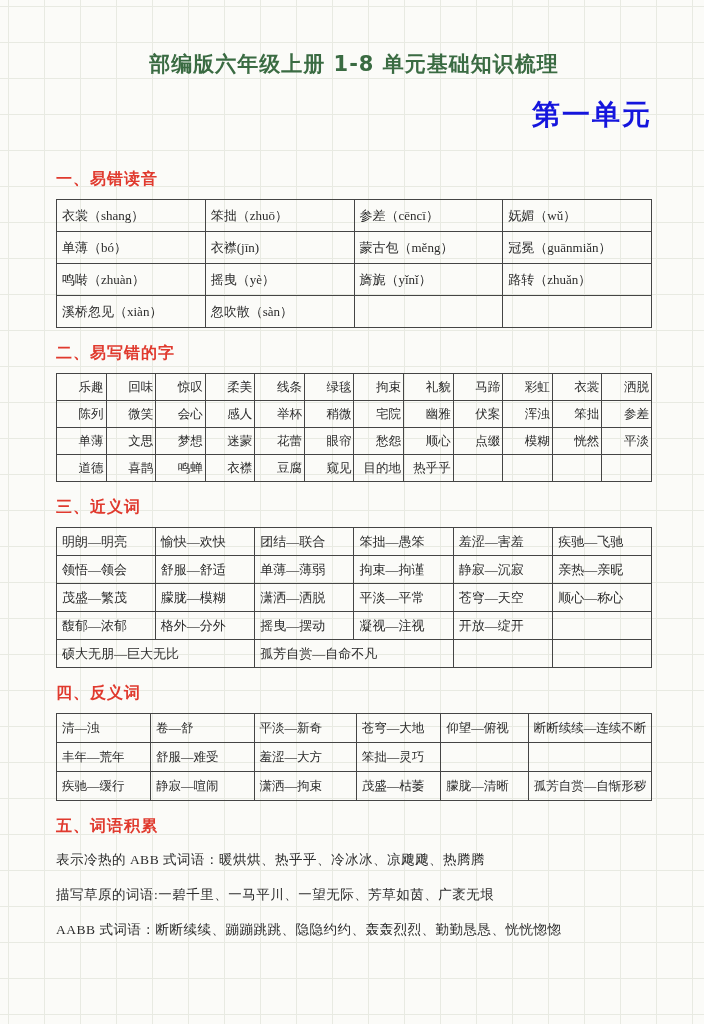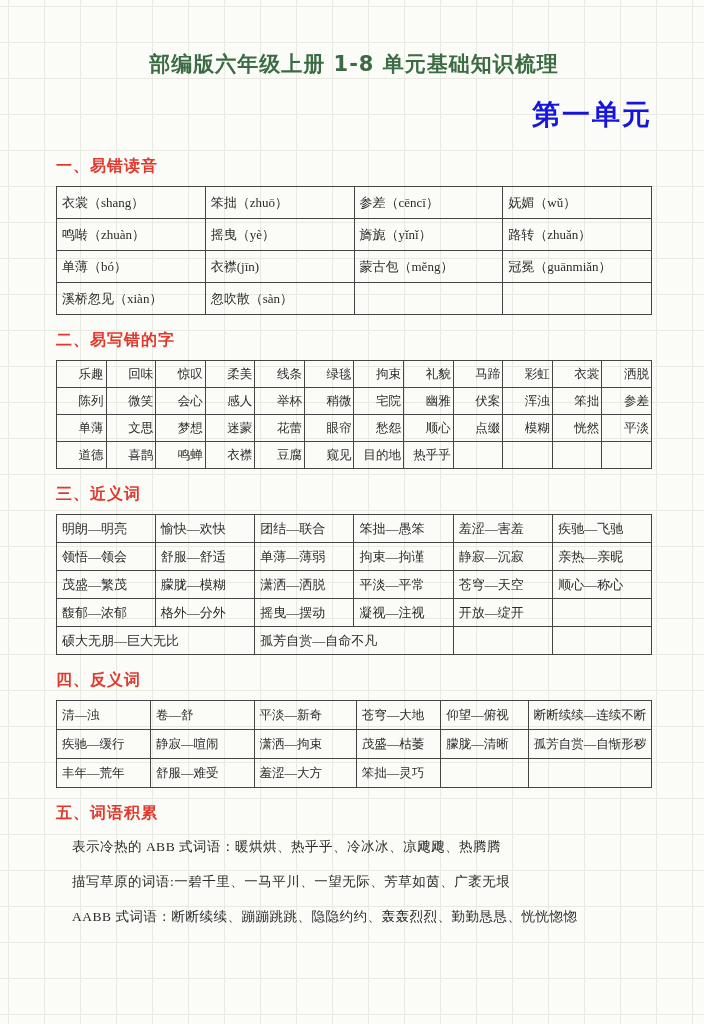--- a/index.html
+++ b/index.html
@@ -41,41 +41,41 @@
     letter-spacing: 2px;
   }
   .sec-heading {
     font-family: "DejaVu Sans", "Liberation Sans", sans-serif;
     font-weight: bold;
     font-size: 16px;
     color: #e03a2e;
     margin: 15px 0 9px 0;
     letter-spacing: 1px;
   }
-  .sec-heading.first { margin-top: 22px; }
+  .sec-heading.first { margin-top: 35px; }
   table {
     width: 100%;
     border-collapse: collapse;
     table-layout: fixed;
   }
   td {
     border: 1px solid #454545;
     font-size: 13px;
     padding: 0 5px;
     vertical-align: middle;
     white-space: nowrap;
     overflow: hidden;
   }
   .t1 td { height: 32px; }
   .t2 td { height: 27px; text-align: right; font-size: 12.5px; padding: 0 2px; }
   .t3 td { height: 28px; }
   .t4 td { height: 29px; font-size: 12.5px; }
   .vocab-line {
     font-size: 13.5px;
-    margin: 0 0 17px 16px;
+    margin: 0 0 17px 0;
     letter-spacing: 0.5px;
   }
   .vocab-block { margin-top: 14px; }
 </style>
 </head>
 <body>
 
 <div class="page">
   <div class="content">
 
@@ -91,30 +91,30 @@
           <col style="width:25%">
         </colgroup>
       <tbody>
         <tr>
           <td>衣裳（shang）</td>
           <td>笨拙（zhuō）</td>
           <td>参差（cēncī）</td>
           <td>妩媚（wǔ）</td>
         </tr>
         <tr>
+          <td>单薄（bó）</td>
+          <td>衣襟(jīn)</td>
+          <td>蒙古包（měng）</td>
+          <td>冠冕（guānmiǎn）</td>
+        </tr>
+        <tr>
           <td>鸣啭（zhuàn）</td>
           <td>摇曳（yè）</td>
           <td>旖旎（yǐnǐ）</td>
           <td>路转（zhuǎn）</td>
-        </tr>
-        <tr>
-          <td>单薄（bó）</td>
-          <td>衣襟(jīn)</td>
-          <td>蒙古包（měng）</td>
-          <td>冠冕（guānmiǎn）</td>
         </tr>
         <tr>
           <td>溪桥忽见（xiàn）</td>
           <td>忽吹散（sàn）</td>
           <td></td>
           <td></td>
         </tr>
       </tbody>
     </table>
 
@@ -245,35 +245,35 @@
       <tbody>
         <tr>
           <td>清—浊</td>
           <td>卷—舒</td>
           <td>平淡—新奇</td>
           <td>苍穹—大地</td>
           <td>仰望—俯视</td>
           <td>断断续续—连续不断</td>
         </tr>
         <tr>
+          <td>丰年—荒年</td>
+          <td>舒服—难受</td>
+          <td>羞涩—大方</td>
+          <td>笨拙—灵巧</td>
+          <td></td>
+          <td></td>
+        </tr>
+        <tr>
           <td>疾驰—缓行</td>
           <td>静寂—喧闹</td>
           <td>潇洒—拘束</td>
           <td>茂盛—枯萎</td>
           <td>朦胧—清晰</td>
           <td>孤芳自赏—自惭形秽</td>
         </tr>
-        <tr>
-          <td>丰年—荒年</td>
-          <td>舒服—难受</td>
-          <td>羞涩—大方</td>
-          <td>笨拙—灵巧</td>
-          <td></td>
-          <td></td>
-        </tr>
       </tbody>
     </table>
 
     <div class="sec-heading">五、词语积累</div>
     <div class="vocab-block">
       <p class="vocab-line">表示冷热的 ABB 式词语：暖烘烘、热乎乎、冷冰冰、凉飕飕、热腾腾</p>
       <p class="vocab-line">描写草原的词语:一碧千里、一马平川、一望无际、芳草如茵、广袤无垠</p>
       <p class="vocab-line">AABB 式词语：断断续续、蹦蹦跳跳、隐隐约约、轰轰烈烈、勤勤恳恳、恍恍惚惚</p>
     </div>
 

